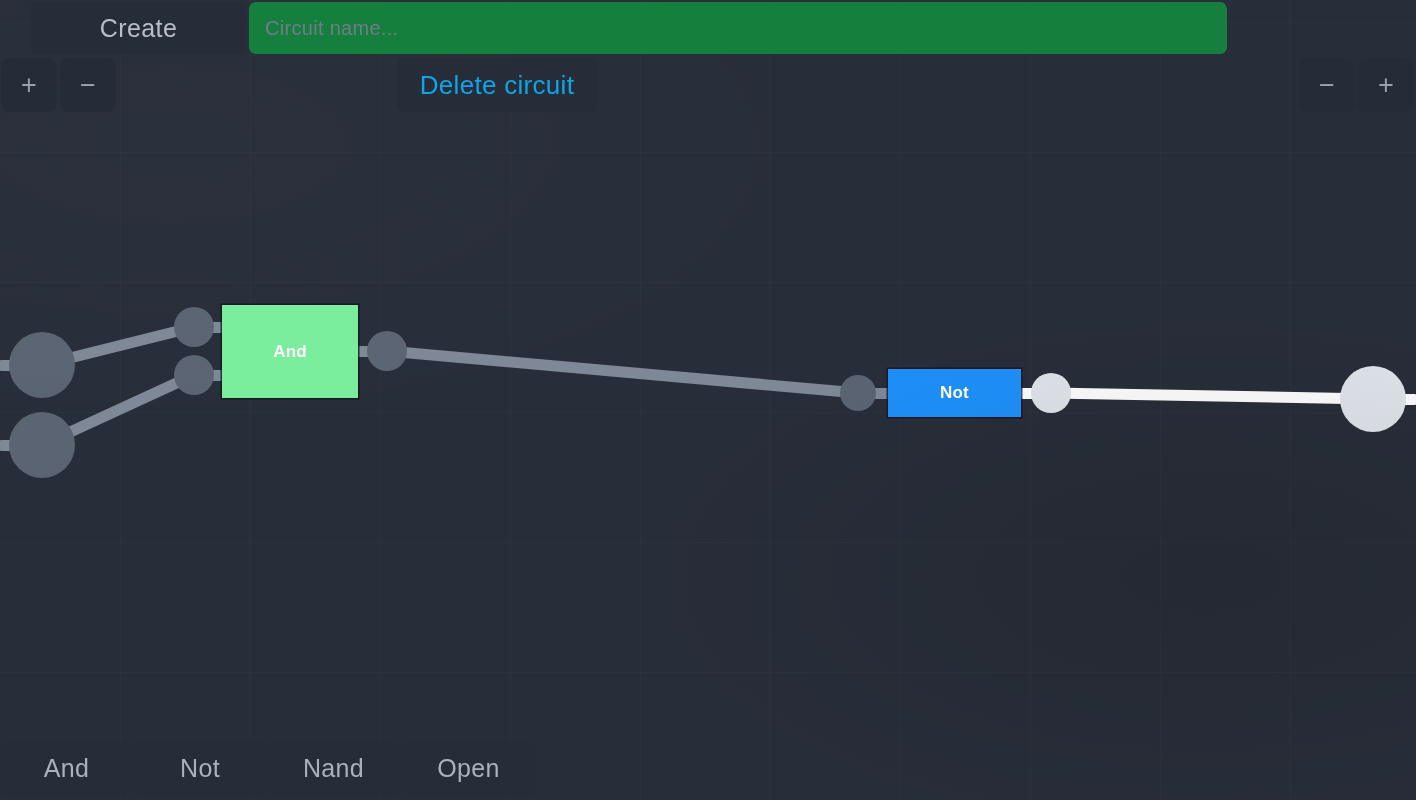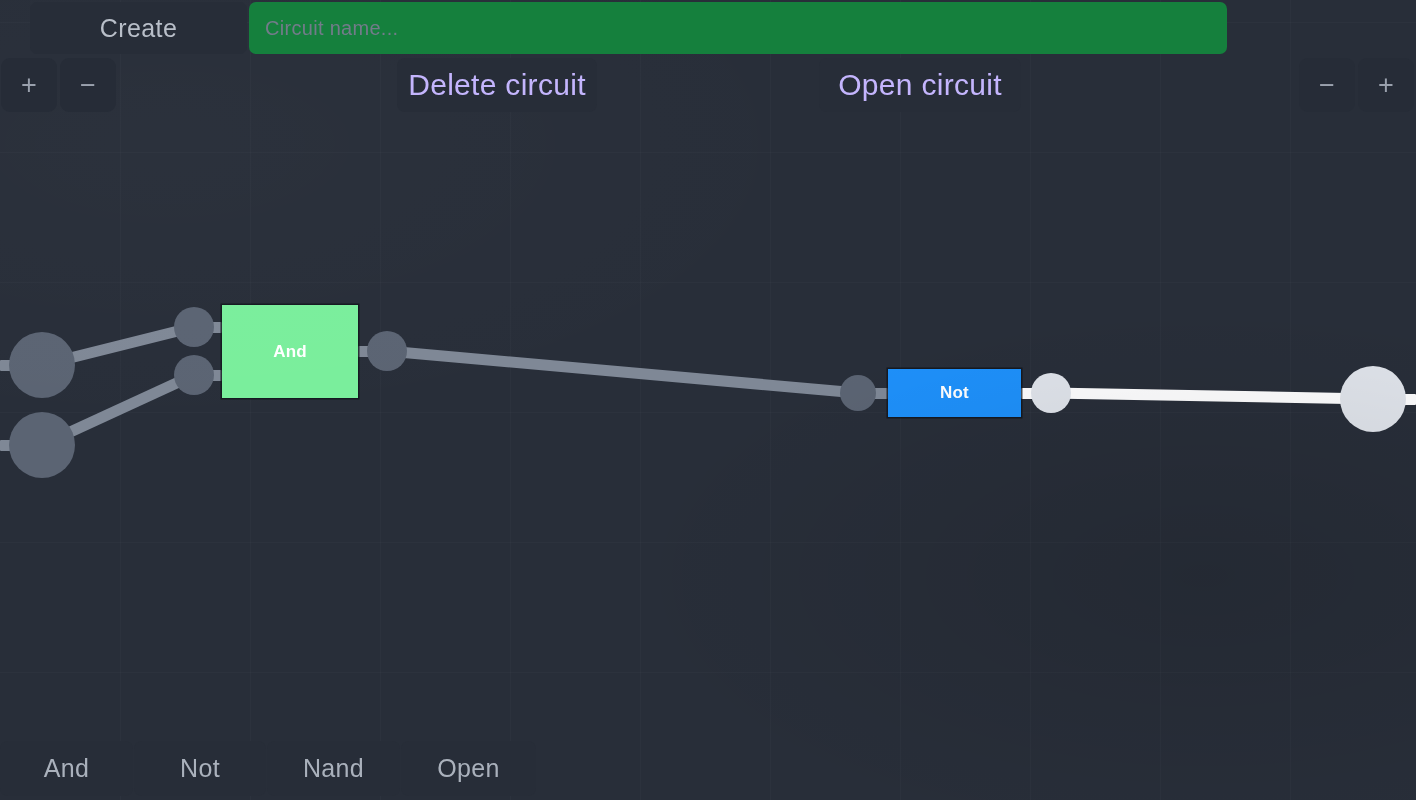--- a/index.html
+++ b/index.html
@@ -140,22 +140,22 @@
     cursor: pointer;
     font-family: "Liberation Sans", sans-serif;
   }
   .act-btn {
     position: absolute;
     top: 2px;
     height: 54px;
     background: #272d38;
     border-radius: 8px;
     border: none;
-    color: #c4b5fd;
-    font-size: 30px;
+    color: #0ea5e9;
+    font-size: 26px;
     display: flex;
     align-items: center;
     justify-content: center;
     cursor: pointer;
     font-family: "Liberation Sans", sans-serif;
     letter-spacing: .3px;
   }
 
   
   .bottombar {
@@ -225,21 +225,20 @@
 
     <input id="name-input" type="text" placeholder="Circuit name..." style="">
 
   </div>
 
   <div class="row2">
     <button class="sq-btn" style="left:1px;">+</button>
     <button class="sq-btn" style="left:60px;">−</button>
 
     <button class="act-btn" style="left:397px;width:200px;">Delete circuit</button>
-    <button class="act-btn" style="left:819px;width:202px;">Open circuit</button>
 
     <button class="sq-btn" style="left:1299px;">−</button>
     <button class="sq-btn" style="left:1358px;">+</button>
   </div>
 
   <div class="bottombar">
       <button class="bb-btn" style="left: 0px; width: 133px;">And</button>
       <button class="bb-btn" style="left: 134px; width: 132px;">Not</button>
       <button class="bb-btn" style="left: 267px; width: 133px;">Nand</button>
       <button class="bb-btn" style="left: 401px; width: 135px;">Open</button>

